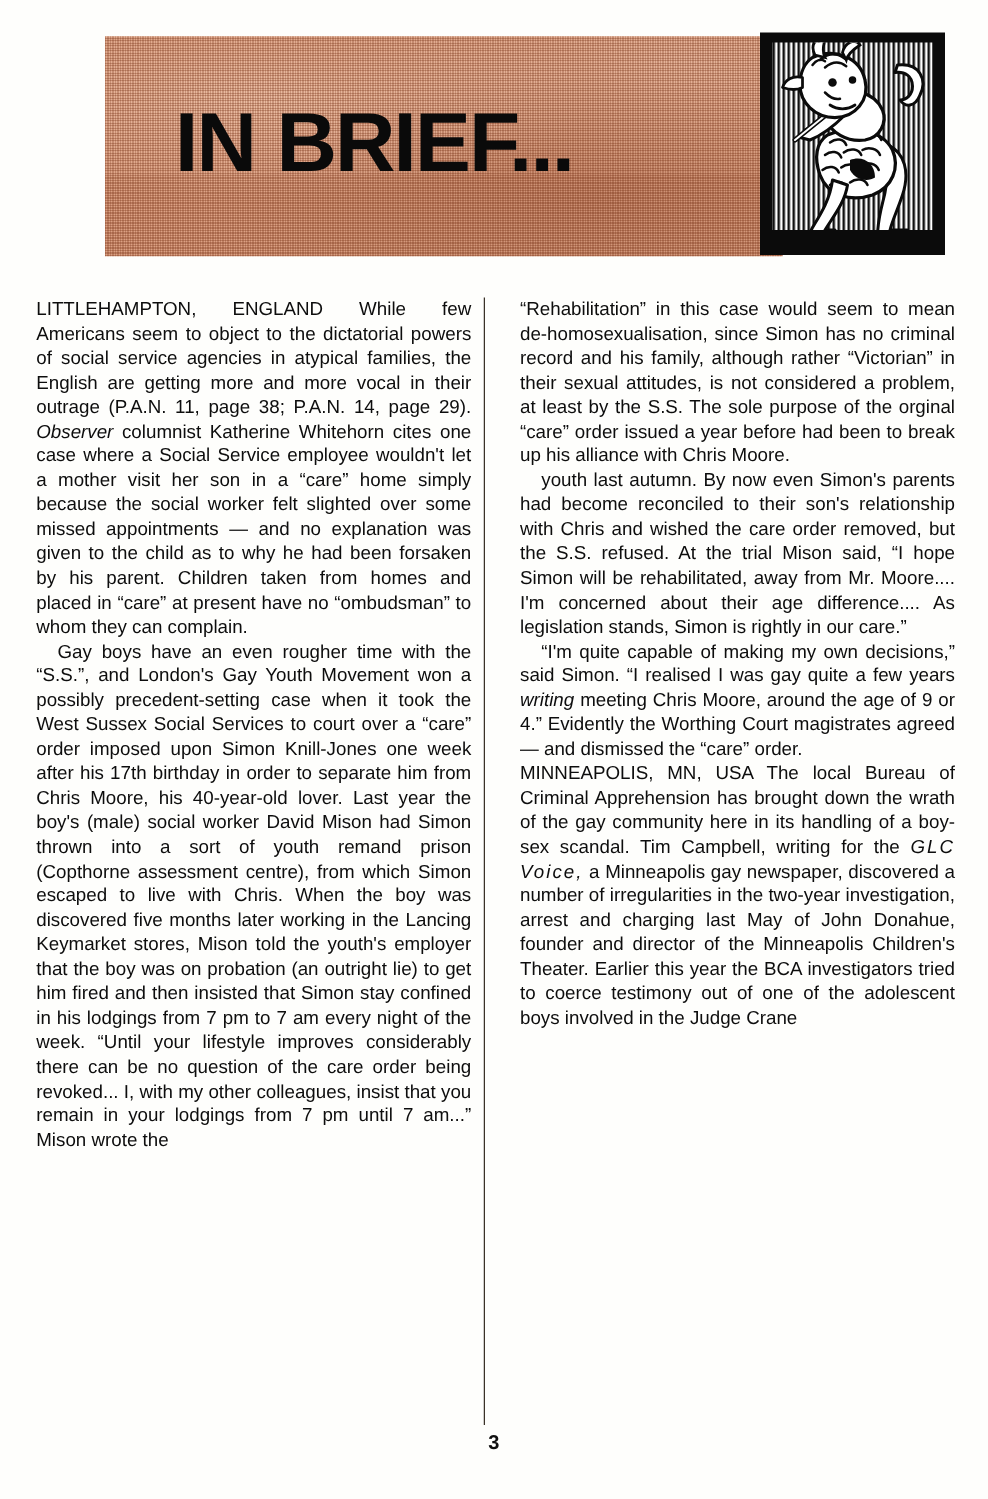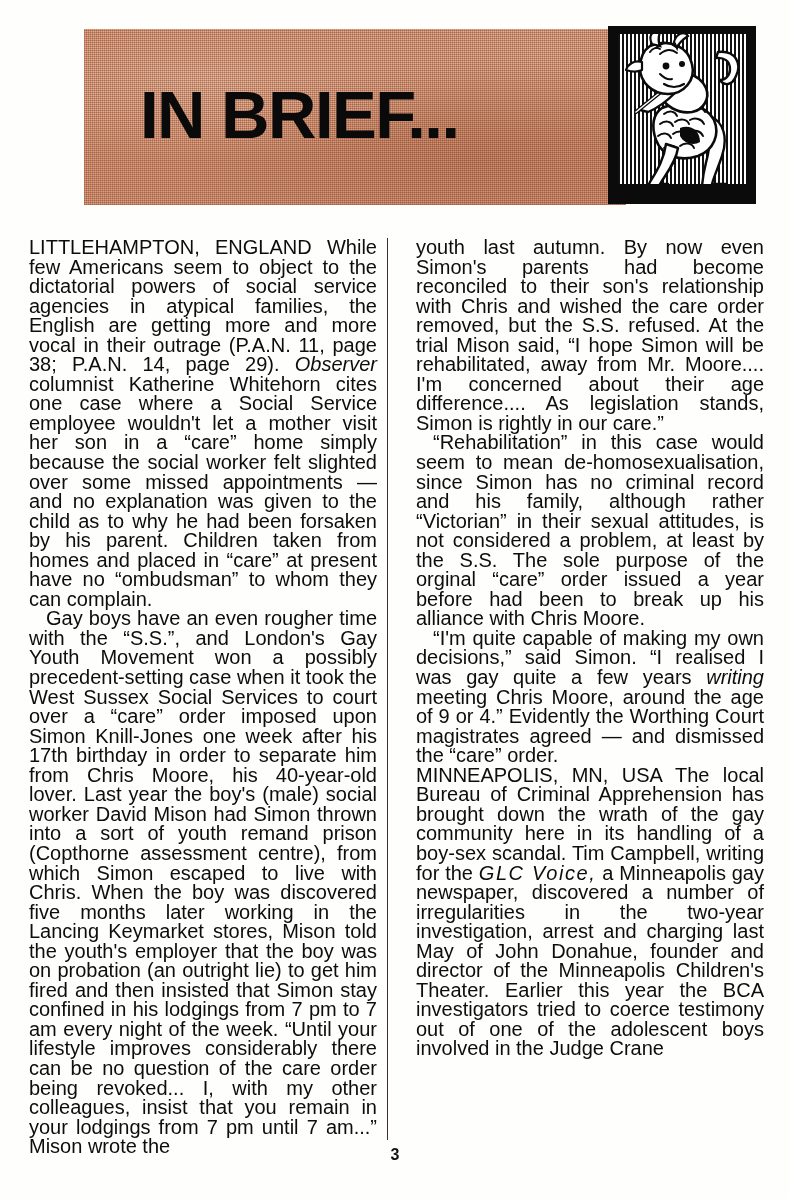--- a/index.html
+++ b/index.html
@@ -69,21 +69,21 @@
   .columns {
     position: absolute;
     left: 29px;
     top: 238px;
     width: 735px;
   }
   .col {
     position: absolute;
     top: 0;
     width: 348px;
-    font-size: 20px;
+    font-size: 15px;
     line-height: 19.55px;
     color: #0d0d0d;
     text-align: justify;
     text-justify: inter-word;
     -webkit-hyphens: none;
     hyphens: none;
   }
   .col-left  { left: 0; }
   .col-right { left: 387px; }
 
@@ -201,22 +201,22 @@
   </div>
 
   <div class="rule"></div>
 
   <div class="columns">
     <div class="col col-left">
         <p><span>LITTLEHAMPTON, ENGLAND While few Americans seem to object to the dictatorial powers of social service agencies in atypical families, the English are getting more and more vocal in their outrage (P.A.N. 11, page 38; P.A.N. 14, page 29). </span><i>Observer</i><span> columnist Katherine Whitehorn cites one case where a Social Service employee wouldn't let a mother visit her son in a “care” home simply because the social worker felt slighted over some missed appointments — and no explanation was given to the child as to why he had been forsaken by his parent. Children taken from homes and placed in “care” at present have no “ombudsman” to whom they can complain.</span></p>
         <p><span>Gay boys have an even rougher time with the “S.S.”, and London's Gay Youth Movement won a possibly precedent-setting case when it took the West Sussex Social Services to court over a “care” order imposed upon Simon Knill-Jones one week after his 17th birthday in order to separate him from Chris Moore, his 40-year-old lover. Last year the boy's (male) social worker David Mison had Simon thrown into a sort of youth remand prison (Copthorne assessment centre), from which Simon escaped to live with Chris. When the boy was discovered five months later working in the Lancing Keymarket stores, Mison told the youth's employer that the boy was on probation (an outright lie) to get him fired and then insisted that Simon stay confined in his lodgings from 7 pm to 7 am every night of the week. “Until your lifestyle improves considerably there can be no question of the care order being revoked... I, with my other colleagues, insist that you remain in your lodgings from 7 pm until 7 am...” Mison wrote the</span></p>
       </div>
     <div class="col col-right">
+        <p><span>“Rehabilitation” in this case would seem to mean de-homosexualisation, since Simon has no criminal record and his family, although rather “Victorian” in their sexual attitudes, is not considered a problem, at least by the S.S. The sole purpose of the orginal “care” order issued a year before had been to break up his alliance with Chris Moore.</span></p>
         <p><span>youth last autumn. By now even Simon's parents had become reconciled to their son's relationship with Chris and wished the care order removed, but the S.S. refused. At the trial Mison said, “I hope Simon will be rehabilitated, away from Mr. Moore.... I'm concerned about their age difference.... As legislation stands, Simon is rightly in our care.”</span></p>
-        <p><span>“Rehabilitation” in this case would seem to mean de-homosexualisation, since Simon has no criminal record and his family, although rather “Victorian” in their sexual attitudes, is not considered a problem, at least by the S.S. The sole purpose of the orginal “care” order issued a year before had been to break up his alliance with Chris Moore.</span></p>
         <p><span>“I'm quite capable of making my own decisions,” said Simon. “I realised I was gay quite a few years </span><i>writing</i><span> meeting Chris Moore, around the age of 9 or 4.” Evidently the Worthing Court magistrates agreed — and dismissed the “care” order.</span></p>
         <p class="spaced"><span>MINNEAPOLIS, MN, USA The local Bureau of Criminal Apprehension has brought down the wrath of the gay community here in its handling of a boy-sex scandal. Tim Campbell, writing for the </span><span class="tracked">GLC Voice,</span><span> a Minneapolis gay newspaper, discovered a number of irregularities in the two-year investigation, arrest and charging last May of John Donahue, founder and director of the Minneapolis Children's Theater. Earlier this year the BCA investigators tried to coerce testimony out of one of the adolescent boys involved in the Judge Crane</span></p>
       </div>
   </div>
 
   <div class="folio">3</div>
 
 </div>
 
 </body></html>

